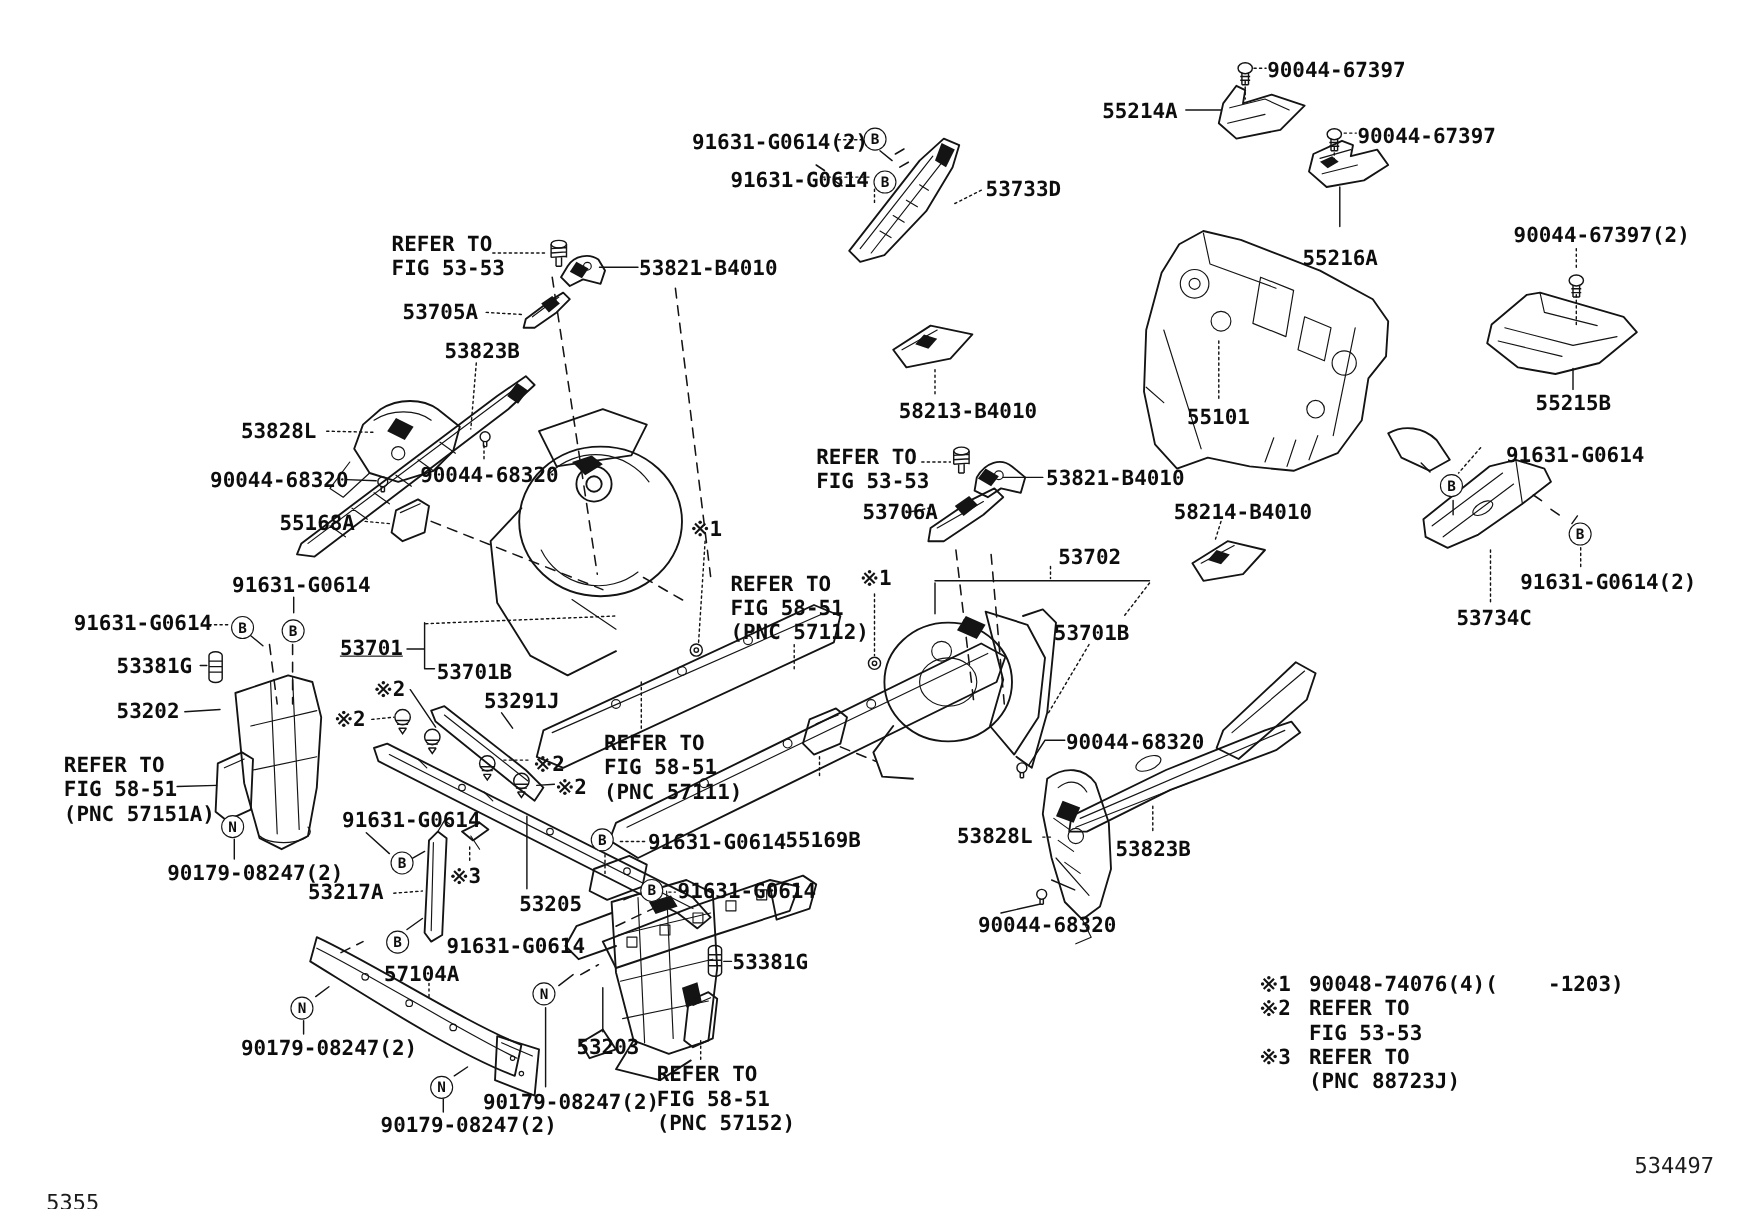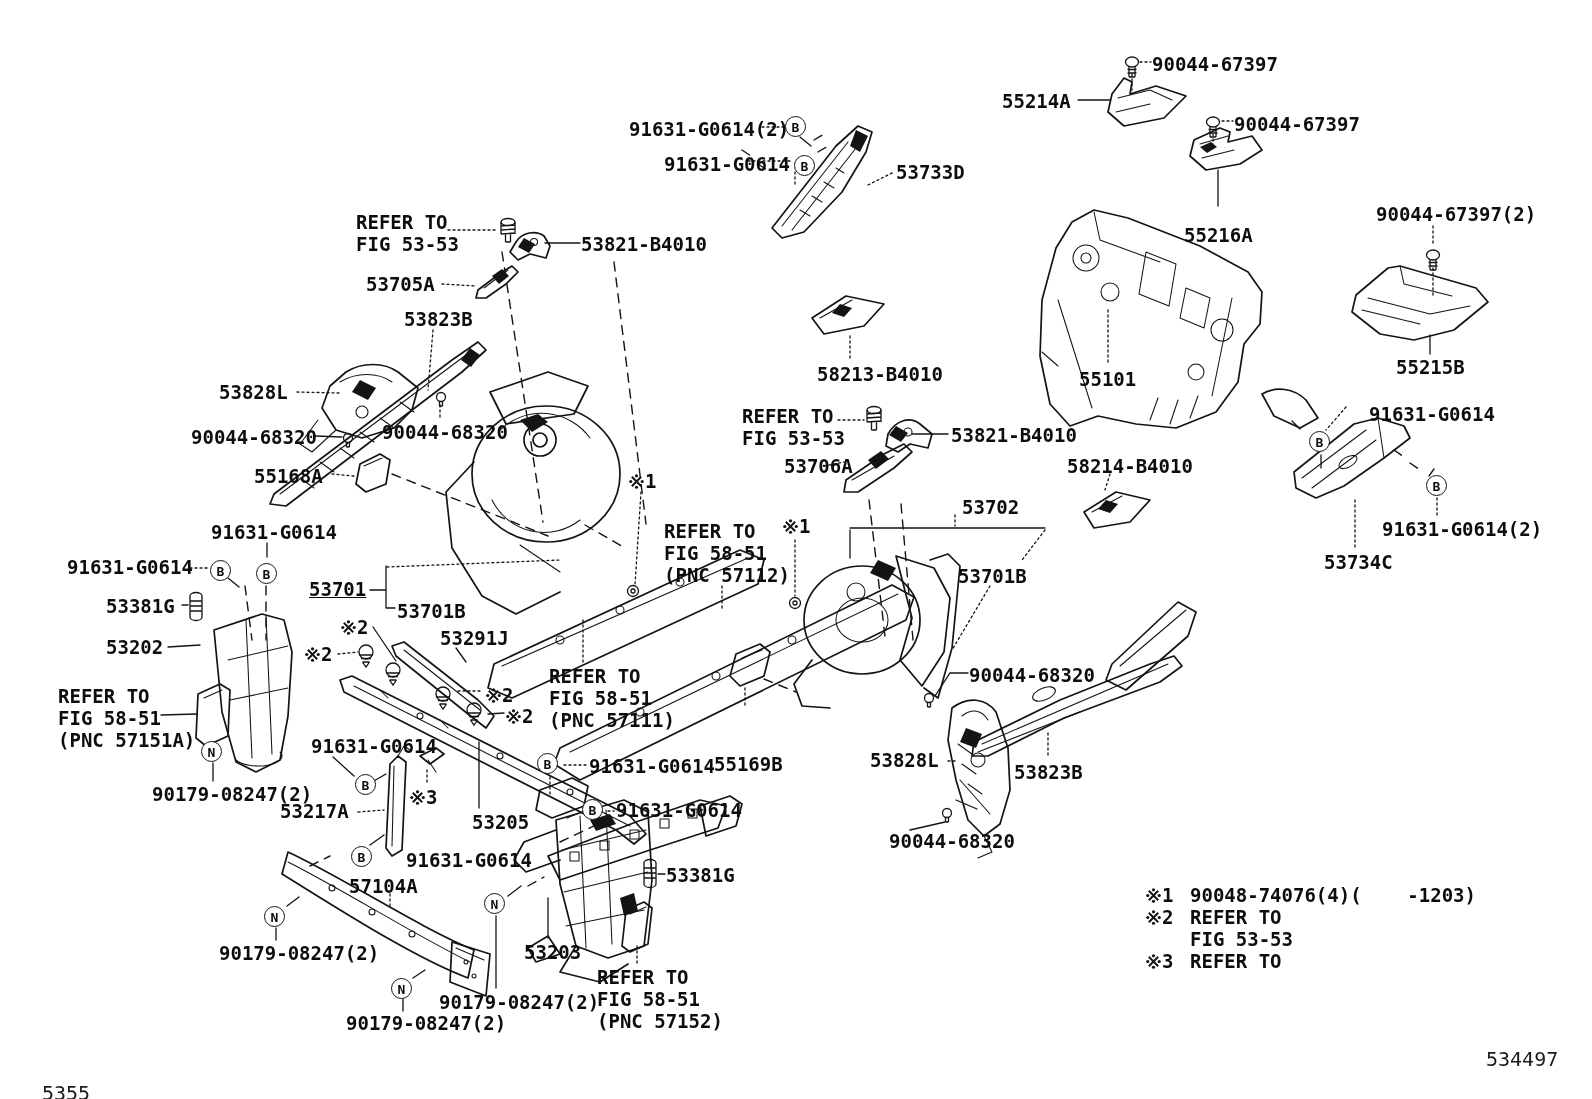--- a/index.html
+++ b/index.html
@@ -436,17 +436,18 @@
             <circle cx="14.1" cy="8" r="1.7" fill="#141414"></circle>
           </svg>2</span><span>REFER TO</span></div>
       <div class="legend-row"><span class="legend-marker"></span><span>FIG 53-53</span></div>
       <div class="legend-row"><span class="legend-marker"><svg viewBox="0 0 16 16" width="15" height="15" class="refmark">
             <path d="M3 3 L13 13 M13 3 L3 13" stroke="#141414" stroke-width="2.1" fill="none"></path>
             <circle cx="8" cy="1.9" r="1.7" fill="#141414"></circle>
             <circle cx="8" cy="14.1" r="1.7" fill="#141414"></circle>
             <circle cx="1.9" cy="8" r="1.7" fill="#141414"></circle>
             <circle cx="14.1" cy="8" r="1.7" fill="#141414"></circle>
           </svg>3</span><span>REFER TO</span></div>
+      <div class="legend-row"><span class="legend-marker"></span><span>(PNC 88723J)</span></div>
     </div>
 
   <div class="corner" style="left:42px;top:1082px">5355</div>
   <div class="corner" style="left:1486px;top:1048px">534497</div>
 </div>
 
 </body></html>

